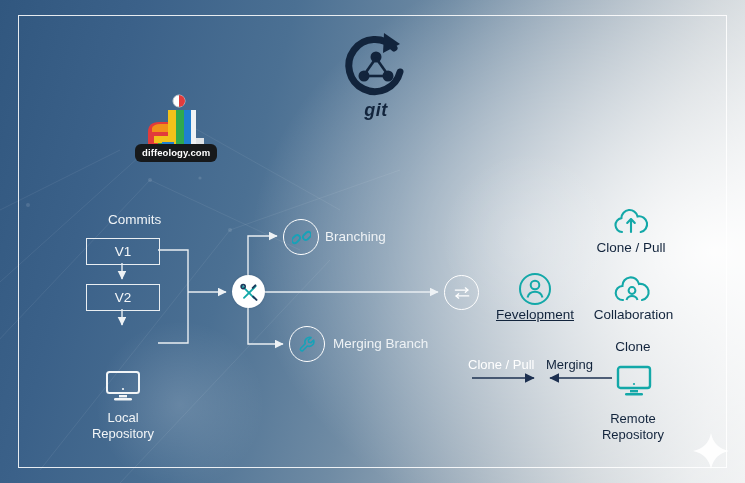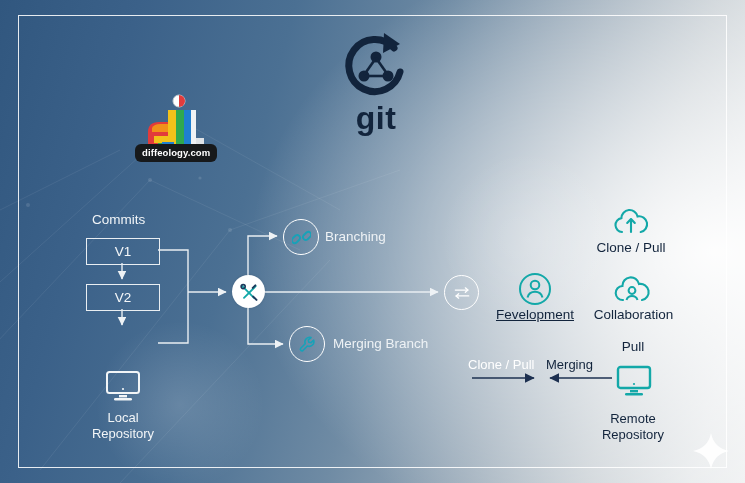--- a/index.html
+++ b/index.html
@@ -73,39 +73,40 @@
 
   
   .gitmark { position: absolute; left: 340px; top: 28px; width: 72px; height: 76px; }
   .git-word {
     position: absolute;
     left: 340px;
     top: 100px;
     width: 72px;
     text-align: center;
     color: #12243c;
-    font-size: 32px;
+    font-size: 18px;
     font-weight: bold;
     letter-spacing: .5px;
+    font-style: italic;
   }
   .title {
     position: absolute;
     left: 0;
     right: 0;
     top: 137px;
     text-align: center;
     color: #14365d;
     font-size: 28px;
     font-weight: bold;
     letter-spacing: 1.6px;
   }
 
   .commits-title {
     position: absolute;
-    left: 92px;
+    left: 108px;
     top: 212px;
     color: #f0f4f7;
     font-size: 13.5px;
   }
   .vbox {
     position: absolute;
     width: 72px;
     height: 25px;
     border: 1.5px solid #e9eef2;
     color: #f4f7f9;
@@ -335,21 +336,21 @@
   </svg>
   <div class="clone-label">Clone / Pull</div>
 
   <svg class="collab-icon" viewBox="0 0 38 30">
     <path d="M10 26 a7 7 0 0 1 -0.6 -14 A8.4 8.4 0 0 1 26 10 a6.4 6.4 0 0 1 3 16" fill="none" stroke="#13a8a8" stroke-width="2.1" stroke-linecap="round"></path>
     <circle cx="19" cy="16.5" r="3.4" fill="none" stroke="#13a8a8" stroke-width="2"></circle>
     <path d="M13.5 26 a5.8 5.8 0 0 1 11 0" fill="none" stroke="#13a8a8" stroke-width="2"></path>
   </svg>
   <div class="collab-label">Collaboration</div>
 
-  <div class="push-label">Pull</div>
+  <div class="push-label">Clone</div>
 
   <div class="clonepull2-label">Clone / Pull</div>
   <div class="merging-label">Merging</div>
 
   <svg class="remote-icon" viewBox="0 0 36 32">
     <rect x="2" y="2" width="32" height="21" rx="2.5" fill="none" stroke="#13a8a8" stroke-width="2.4"></rect>
     <rect x="14" y="25" width="8" height="2.4" fill="#13a8a8"></rect>
     <rect x="9" y="28" width="18" height="2.6" rx="1.3" fill="#13a8a8"></rect>
     <circle cx="18" cy="19" r="1.1" fill="#13a8a8"></circle>
   </svg>

